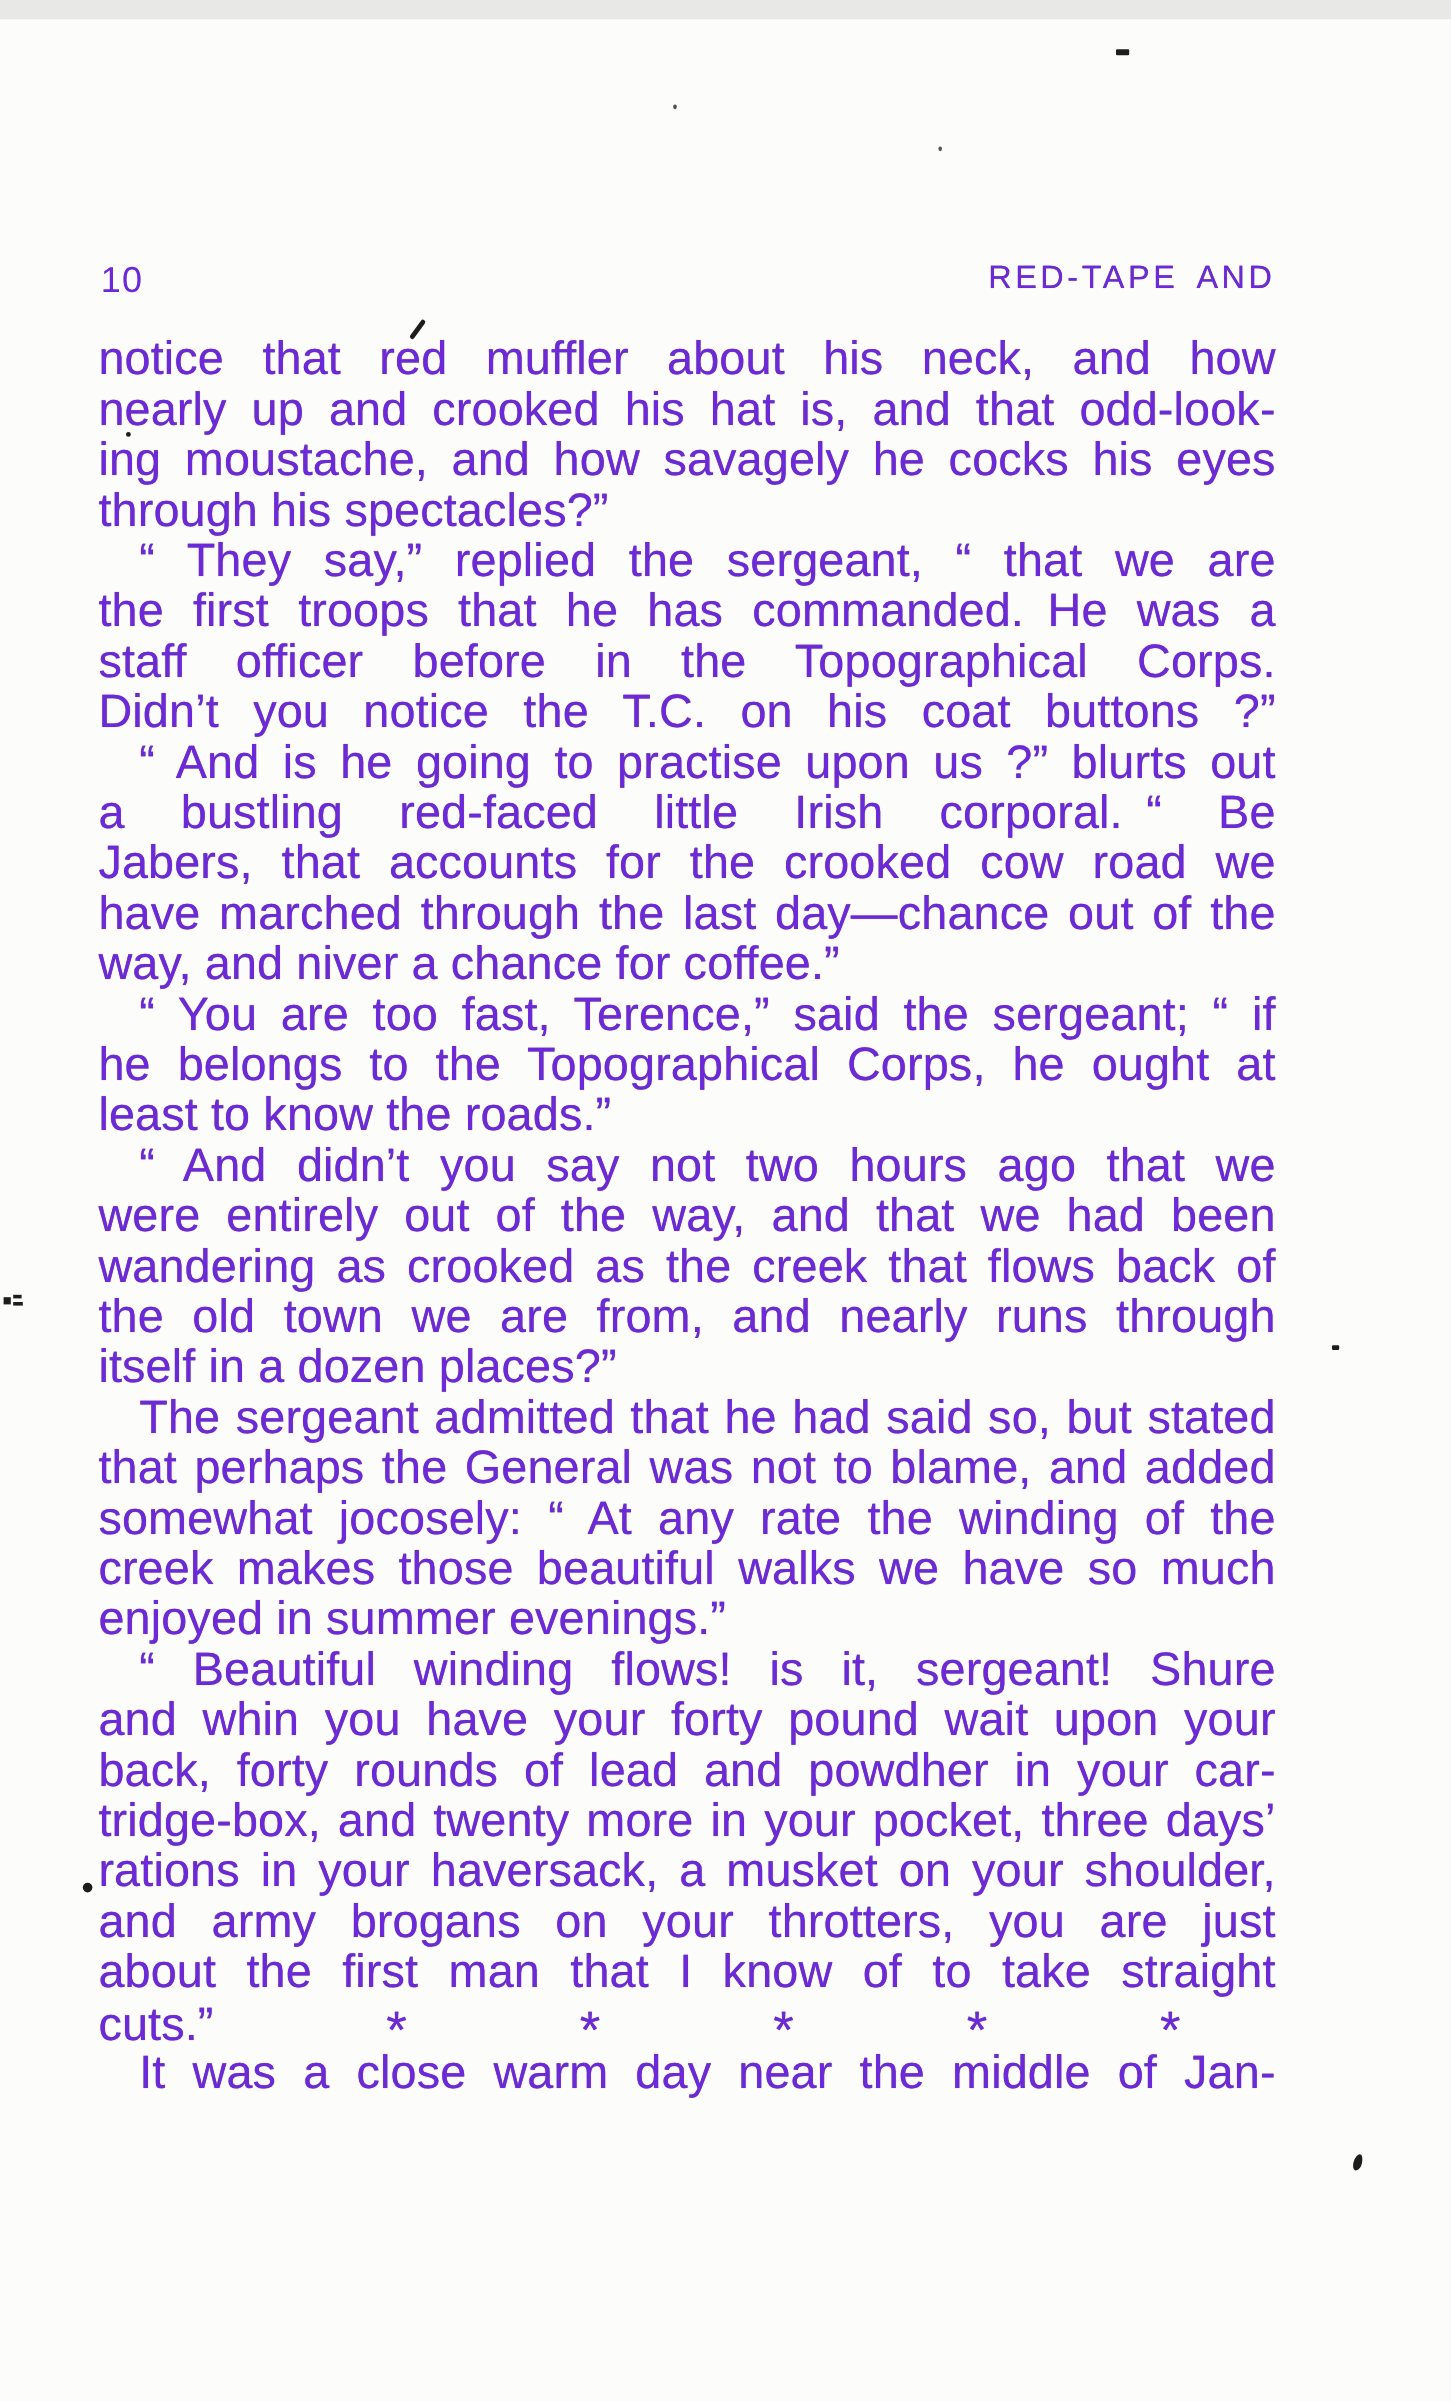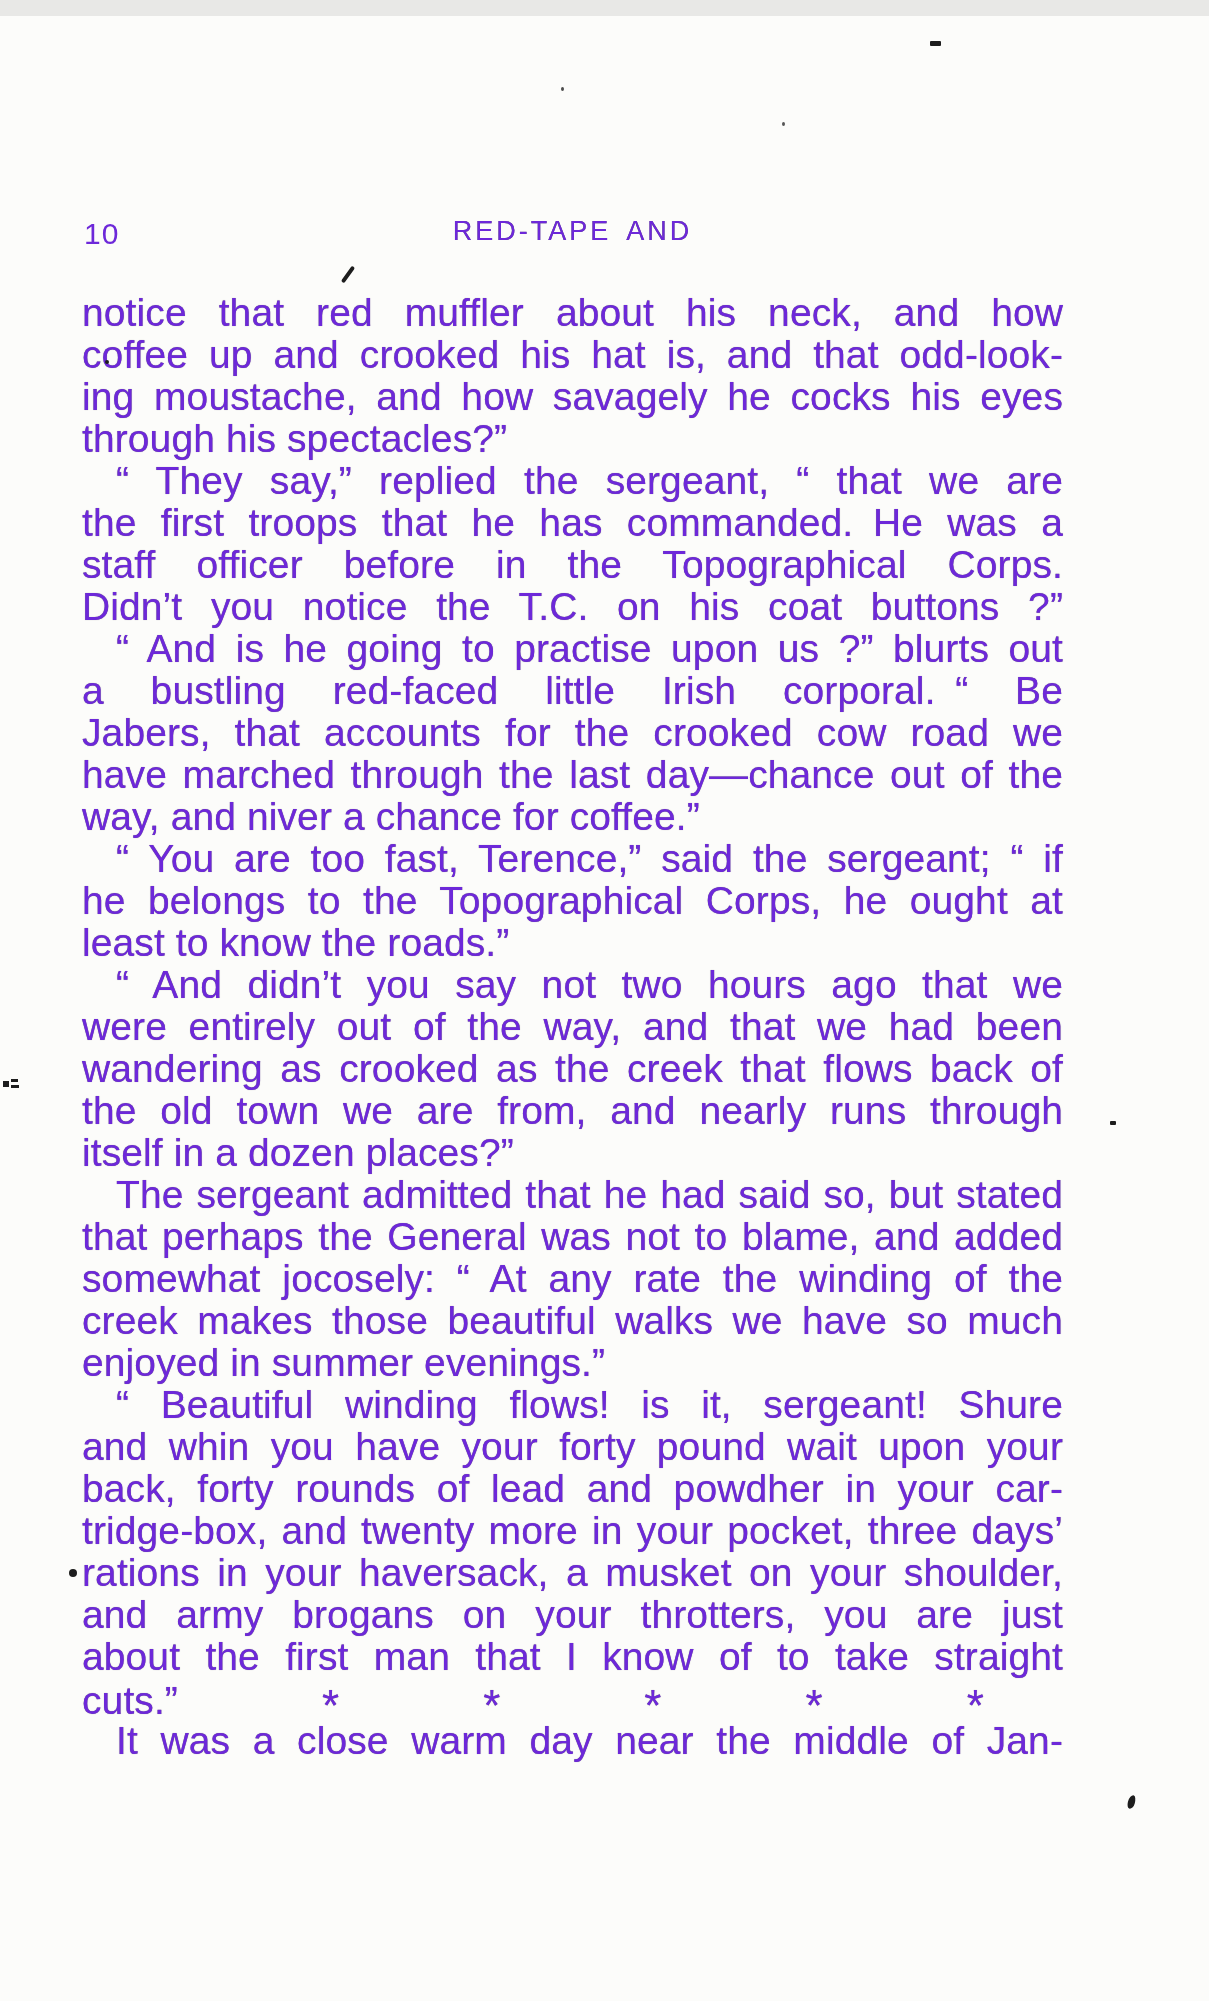--- a/index.html
+++ b/index.html
@@ -22,31 +22,31 @@
     height: 34px;
   }
   .pagenum {
     position: absolute;
     left: 2px;
     top: 1px;
     font-size: 30px;
     letter-spacing: 1px;
   }
   .runtitle {
-    text-align: center;
+    text-align: right;
     font-size: 27px;
     letter-spacing: 3px;
     word-spacing: 6px;
     text-shadow: 0 0 0.6px rgba(10,10,10,0.65);
   }
   
   .bodyblock {
     position: absolute;
     left: 82px;
-    top: 276px;
+    top: 263px;
     width: 981px;
     font-size: 39px;
     line-height: 42px;
     letter-spacing: 0.1px;
     text-shadow: 0 0 0.7px rgba(10,10,10,0.6);
   }
   .ln { min-height: 42px; }
   .jl { text-align: justify; text-align-last: justify; }
   .ind { text-indent: 34px; }
   
@@ -83,21 +83,21 @@
 
 <div class="sheet">
 
   <div class="header-row">
     <span class="pagenum">10</span>
     <div class="runtitle">RED-TAPE AND</div>
   </div>
 
   <div class="bodyblock">
     <div class="ln jl">notice that red muffler about his neck, and how</div>
-    <div class="ln jl">coffee up and crooked his hat is, and that odd-look-</div>
+    <div class="ln jl">nearly up and crooked his hat is, and that odd-look-</div>
     <div class="ln jl">ing moustache, and how savagely he cocks his eyes</div>
     <div class="ln">through his spectacles?”</div>
     <div class="ln jl ind">“ They say,” replied the sergeant, “ that we are</div>
     <div class="ln jl">the first troops that he has commanded. He was a</div>
     <div class="ln jl">staff officer before in the Topographical Corps.</div>
     <div class="ln jl">Didn’t you notice the T.C. on his coat buttons ?”</div>
     <div class="ln jl ind">“ And is he going to practise upon us ?” blurts out</div>
     <div class="ln jl">a bustling red-faced little Irish corporal. “ Be</div>
     <div class="ln jl">Jabers, that accounts for the crooked cow road we</div>
     <div class="ln jl">have marched through the last day—chance out of the</div>

